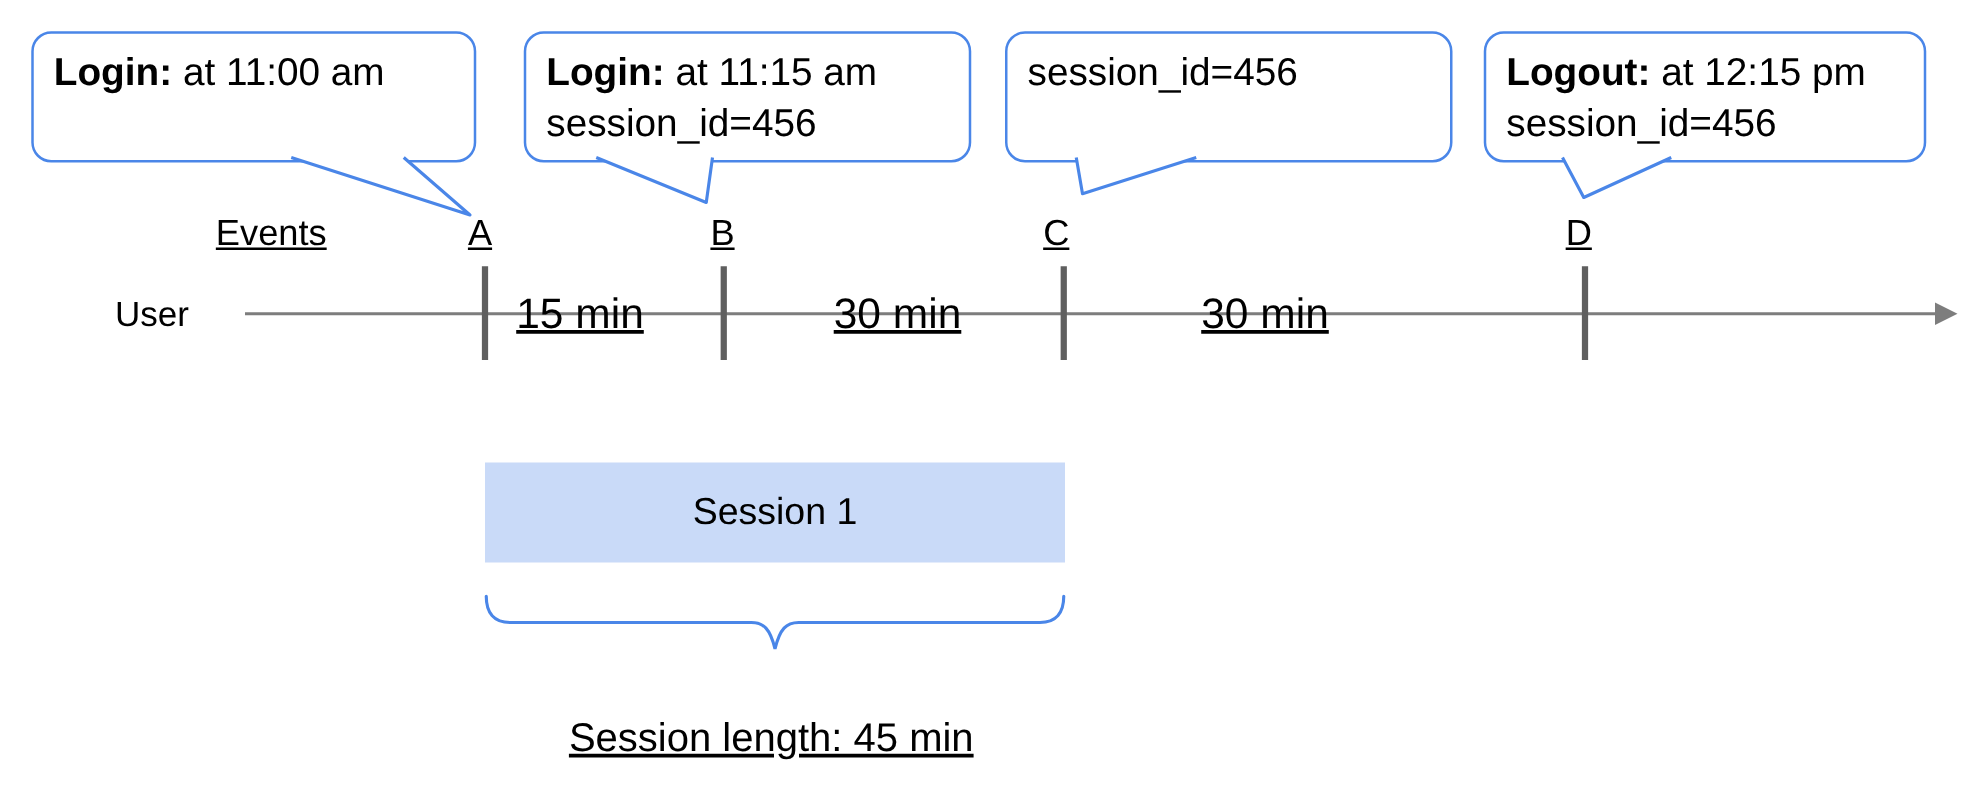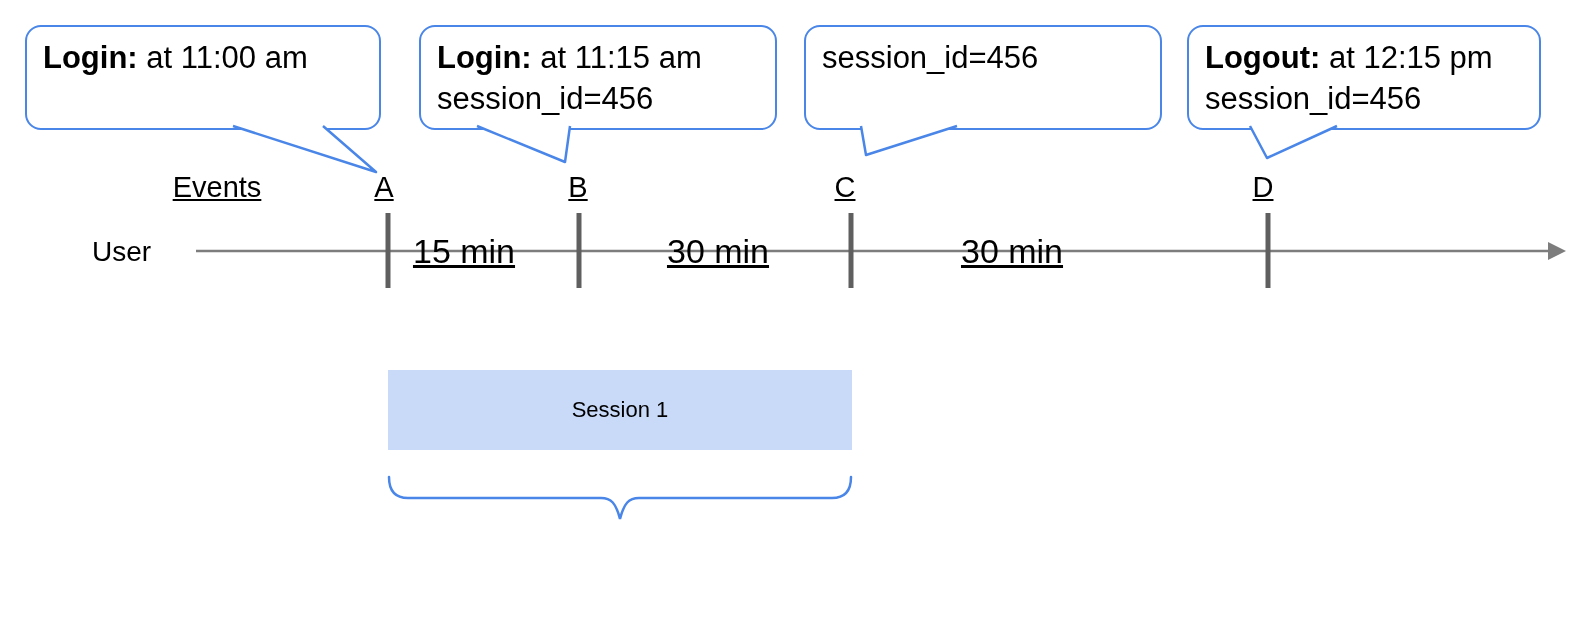--- a/index.html
+++ b/index.html
@@ -43,21 +43,21 @@
   .lbl{position:absolute;z-index:3;}
   .center{transform:translateX(-50%);text-decoration:underline;}
   .events-label,.event-letter{font-size:29px;line-height:32px;top:171px;}
   .user-label{font-size:28px;line-height:36px;left:92px;top:234px;}
   .interval-label{font-size:34px;line-height:28px;top:205px;margin-top:32px;}
   .session-box{
     position:absolute;left:388px;top:370px;width:464px;height:80px;
     background:var(--session-fill);
     z-index:1;
     display:flex;align-items:center;justify-content:center;
-    font-size:22px;
+    font-size:30px;
   }
   .session-length{font-size:32px;line-height:36px;top:572px;left:617px;}
 </style>
 </head>
 <body>
 
 <div class="stage">
 
   <div class="bubble" style="left:25px;top:25px;width:356px;height:105px;">
     <div><b>Login:</b><span> at 11:00 am</span></div>
@@ -104,14 +104,15 @@
 
   <div class="lbl center event-letter" style="left:384px;">A</div>
   <div class="lbl center event-letter" style="left:578px;">B</div>
   <div class="lbl center event-letter" style="left:845px;">C</div>
   <div class="lbl center event-letter" style="left:1263px;">D</div>
 
   <div class="lbl center interval-label" style="left:464px;">15 min</div>
   <div class="lbl center interval-label" style="left:718px;">30 min</div>
   <div class="lbl center interval-label" style="left:1012px;">30 min</div>
 
+  <div class="lbl center session-length">Session length: 45 min</div>
 
 </div>
 
 </body></html>

